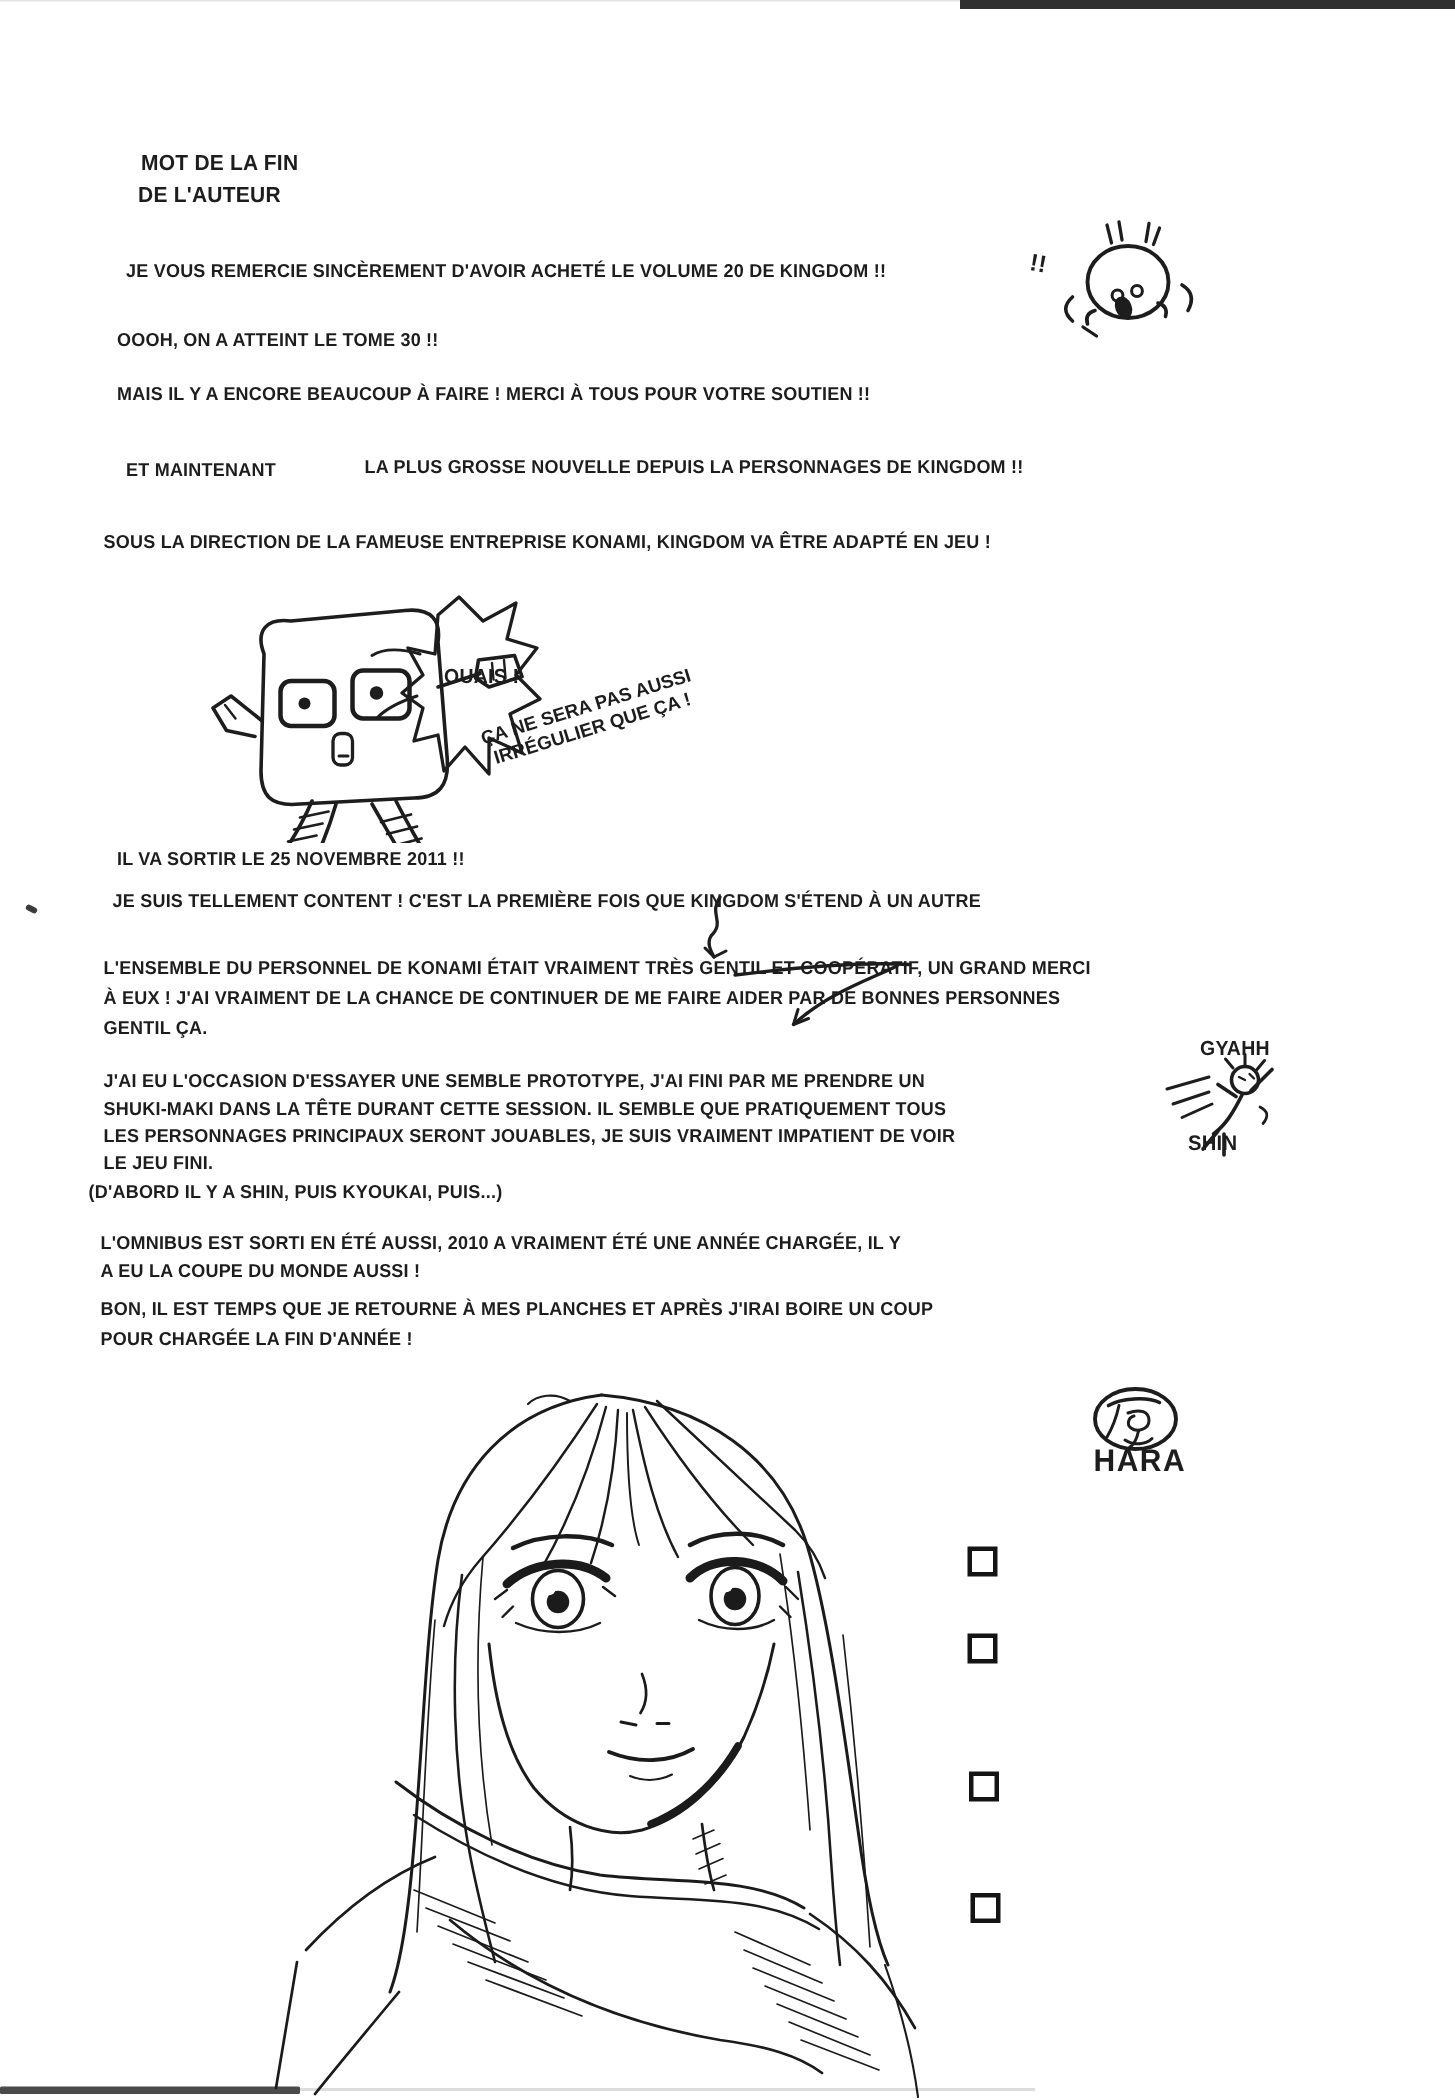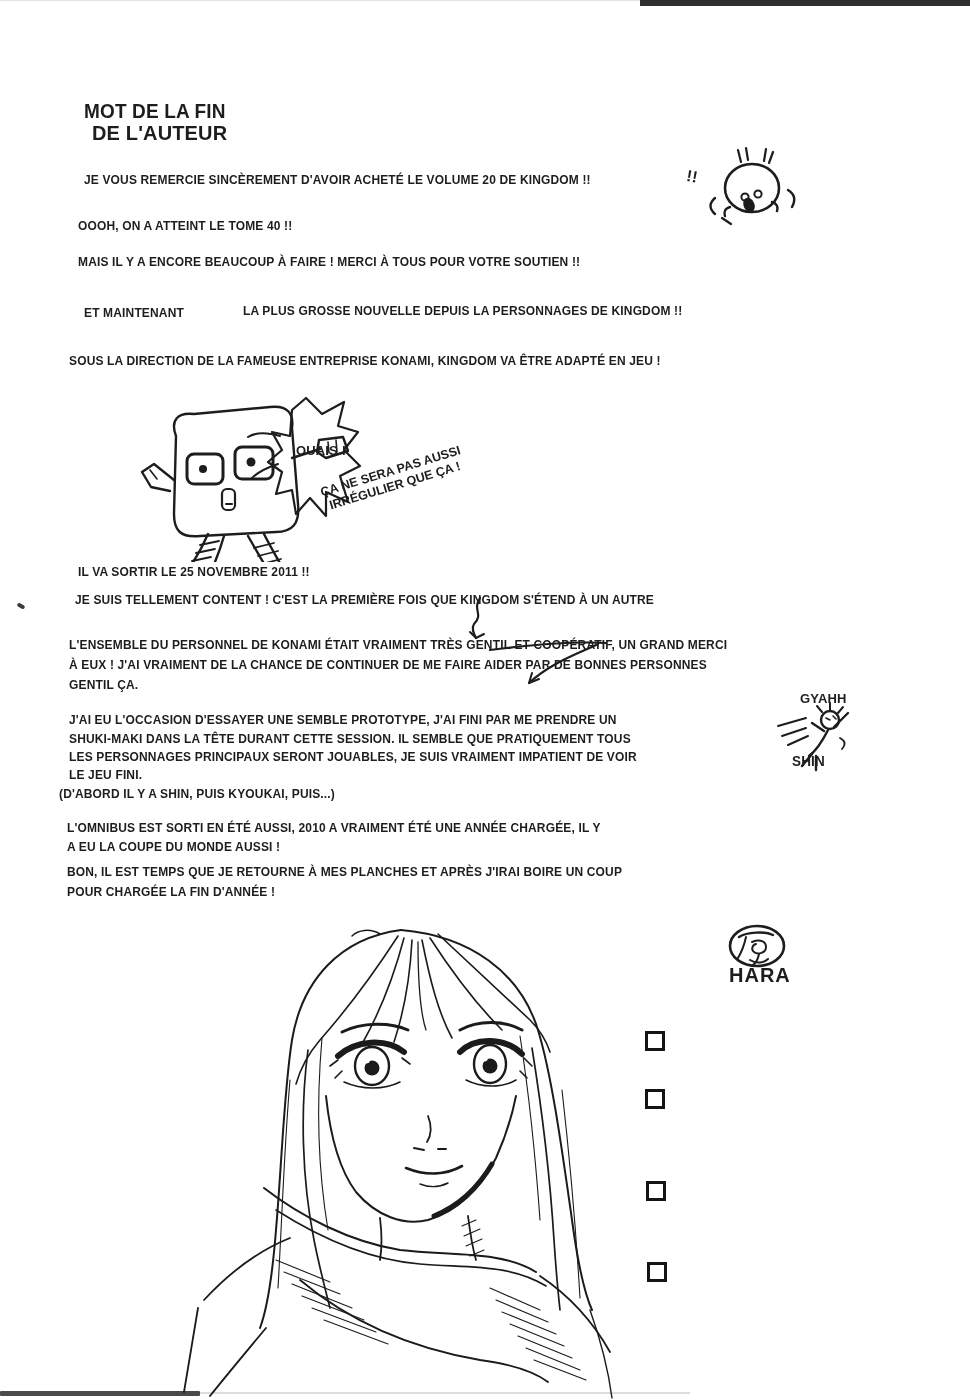--- a/index.html
+++ b/index.html
@@ -31,25 +31,25 @@
 </style>
 </head>
 <body>
 
 <div class="tophair"></div>
 <div class="topbar"></div>
 <div class="bottomhair"></div>
 <div class="bottombar"></div>
 <div class="stray-mark"></div>
 
-<div class="txt" style="left:84px;top:101px;font-size:19px">MOT DE LA FIN</div>
-<div class="txt" style="left:92px;top:122px;font-size:20px">DE L'AUTEUR</div>
+<div class="txt" style="left:94px;top:101px;font-size:14px">MOT DE LA FIN</div>
+<div class="txt" style="left:92px;top:122px;font-size:14px">DE L'AUTEUR</div>
 
 <div class="txt" style="left:84px;top:174px">JE VOUS REMERCIE SINCÈREMENT D'AVOIR ACHETÉ LE VOLUME 20 DE KINGDOM !!</div>
-<div class="txt" style="left:78px;top:220px">OOOH, ON A ATTEINT LE TOME 40 !!</div>
+<div class="txt" style="left:78px;top:220px">OOOH, ON A ATTEINT LE TOME 30 !!</div>
 <div class="txt" style="left:78px;top:256px">MAIS IL Y A ENCORE BEAUCOUP À FAIRE ! MERCI À TOUS POUR VOTRE SOUTIEN !!</div>
 <div class="txt" style="left:84px;top:307px">ET MAINTENANT</div>
 <div class="txt" style="left:243px;top:305px">LA PLUS GROSSE NOUVELLE DEPUIS LA PERSONNAGES DE KINGDOM !!</div>
 <div class="txt" style="left:69px;top:355px">SOUS LA DIRECTION DE LA FAMEUSE ENTREPRISE KONAMI, KINGDOM VA ÊTRE ADAPTÉ EN JEU !</div>
 <div class="txt" style="left:78px;top:566px">IL VA SORTIR LE 25 NOVEMBRE 2011 !!</div>
 <div class="txt" style="left:75px;top:594px">JE SUIS TELLEMENT CONTENT ! C'EST LA PREMIÈRE FOIS QUE KINGDOM S'ÉTEND À UN AUTRE</div>
 
 <div class="txt" style="left:69px;top:639px"><span>L'ENSEMBLE DU PERSONNEL DE KONAMI ÉTAIT VRAIMENT </span><span class="struck">TRÈS GENTIL</span><span> ET COOPÉRATIF, UN GRAND MERCI</span></div>
 <div class="txt" style="left:69px;top:659px">À EUX ! J'AI VRAIMENT DE LA CHANCE DE CONTINUER DE ME FAIRE AIDER PAR DE BONNES PERSONNES</div>
 <div class="txt" style="left:69px;top:679px">GENTIL ÇA.</div>

